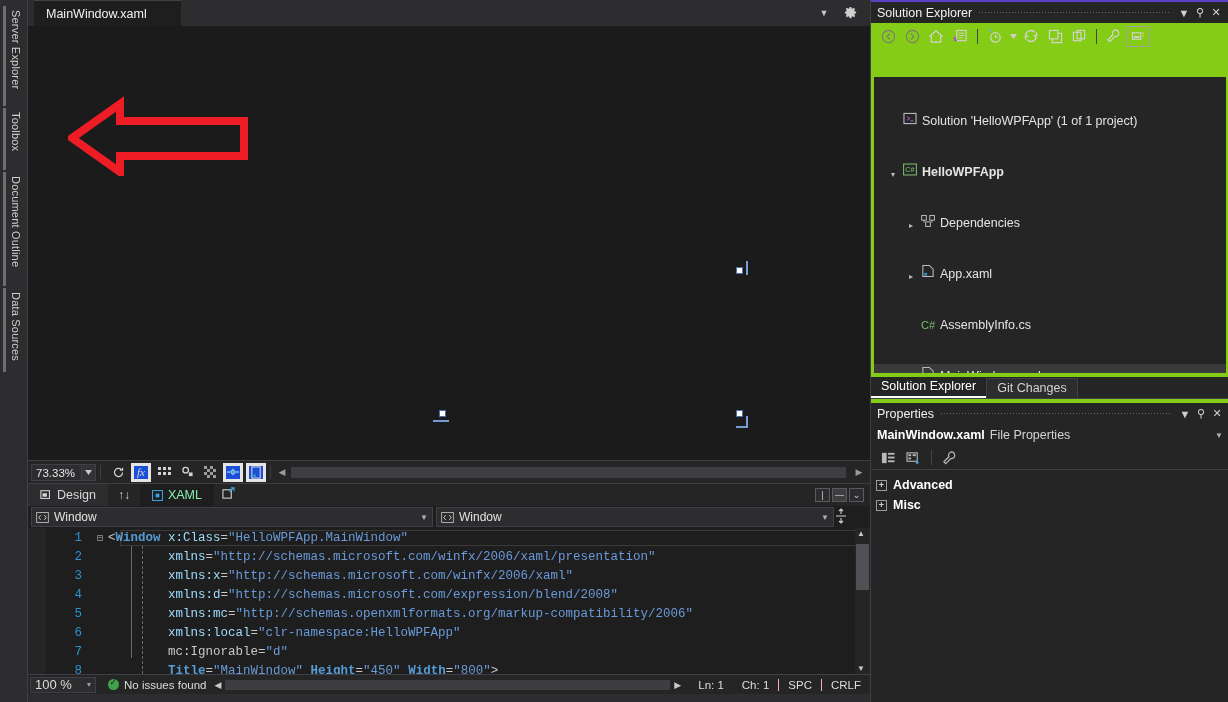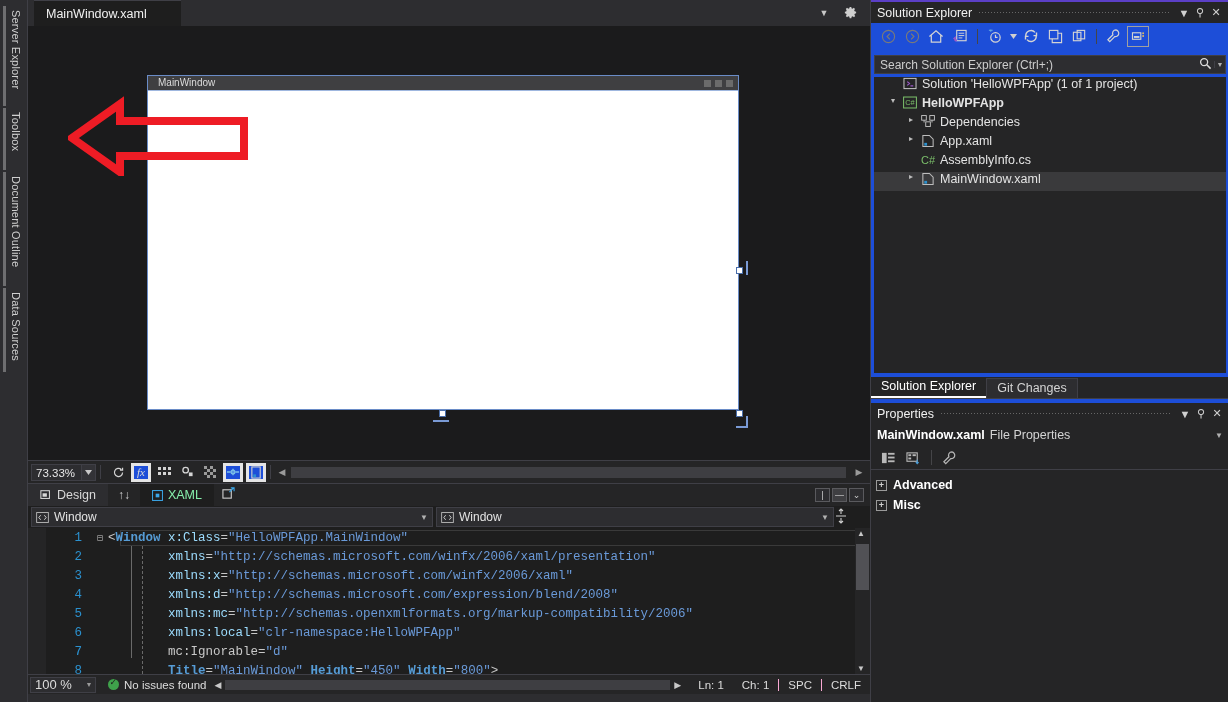--- a/index.html
+++ b/index.html
@@ -200,21 +200,21 @@
   #st-hscroll { flex:1; display:flex; align-items:center; margin:0 8px; }
   #st-hscroll .track { flex:1; height:10px; background:#3e3e42; margin:0 4px; }
   #st-hscroll .arr { color:#c8c8c8; font-size:9px; cursor:pointer; }
   .st-cell { padding:0 9px; }
   .st-cell.boxed { border-left:1px solid #f9a8d4; }
   #editor-bottomfill { position:absolute; left:0; top:694px; width:842px; height:8px; background:#2d2d30; }
 
   
   #right-dock {
     position:absolute; left:870px; top:0; width:358px; height:702px;
-    background:#1d4ed8; border-left:1px solid #3f3f46;
+    background:#84cc16; border-left:1px solid #3f3f46;
   }
   #se-accent { position:absolute; left:0; top:0; width:358px; height:2px; background:#5b3fc7; }
   .panel-header {
     position:relative; height:21px; display:flex; align-items:center;
     padding:0 4px 0 6px; background:#252526;
   }
   .panel-title { font-size:12.5px; color:#f1f1f1; white-space:nowrap; }
   .dotfill { flex:1; margin:0 6px; height:1px;
     background-image:radial-gradient(circle, #666 0.6px, transparent 0.7px);
     background-size:3px 3px; background-repeat:repeat-x; background-position:0 center; }
@@ -232,22 +232,22 @@
     position:absolute; left:3px; top:55px; width:352px; height:19px;
     background:#2d2d30; border:1px solid #3f3f46;
     display:flex; align-items:center; cursor:text;
   }
   #se-search .ph { flex:1; padding-left:5px; font-size:12px; color:#cccccc; }
   #se-search .mag { width:18px; text-align:center; color:#d8d8d8; }
   #se-search .drop { width:11px; text-align:center; color:#b0b0b0; font-size:7px; border-left:1px solid #3f3f46; }
 
   #se-tree { position:absolute; left:3px; top:77px; width:352px; height:296px; background:#252526; overflow:hidden; }
   .trow {
-    height:19px; display:flex; align-items:flex-start; font-size:12.5px;
-    color:#e4e4e4; cursor:pointer; white-space:nowrap;
+    height:19px; display:flex; align-items:flex-end; font-size:12.5px;
+    color:#e4e4e4; cursor:pointer; white-space:nowrap;margin-top:32px;
   }
   .trow.selected { background:#3a3a3c; }
   .twist { width:14px; text-align:center; color:#bdbdbd; font-size:8px; }
   .ticon { width:20px; text-align:center; }
   .tlabel { padding-left:2px; }
   .tlabel.bold { font-weight:bold; }
 
   #se-tabs {
     position:absolute; left:0; top:377px; width:358px; height:22px;
     display:flex; align-items:flex-end; background:#252526;
@@ -288,29 +288,20 @@
       <div id="tab-gear">
         <svg width="15" height="15" viewBox="0 0 16 16">
             <path fill="#cfcfcf" d="M8 5.2a2.8 2.8 0 100 5.6 2.8 2.8 0 000-5.6zm0 4.2a1.4 1.4 0 110-2.8 1.4 1.4 0 010 2.8z"></path>
             <path fill="#cfcfcf" d="M14 8.9v-1.8l-1.6-.3a4.6 4.6 0 00-.5-1.2l.9-1.3-1.3-1.3-1.3.9a4.6 4.6 0 00-1.2-.5L8.9 2H7.1l-.3 1.4a4.6 4.6 0 00-1.2.5l-1.3-.9-1.3 1.3.9 1.3a4.6 4.6 0 00-.5 1.2L2 7.1v1.8l1.4.3c.1.4.3.8.5 1.2l-.9 1.3 1.3 1.3 1.3-.9c.4.2.8.4 1.2.5l.3 1.4h1.8l.3-1.4c.4-.1.8-.3 1.2-.5l1.3.9 1.3-1.3-.9-1.3c.2-.4.4-.8.5-1.2L14 8.9z"></path>
           </svg>
       </div>
     </div>
 
     <div id="designer">
 
-      <div id="design-window">
-        <div id="design-titlebar">
-          <span id="design-title-text">MainWindow</span>
-          <span class="win-btn" style="right:27px;"></span>
-          <span class="win-btn" style="right:16px;"></span>
-          <span class="win-btn" style="right:5px;"></span>
-        </div>
-        <div id="design-client"></div>
-      </div>
 
       <div class="res-handle" style="left:708px;top:241px;"></div>
       <div class="res-line" style="left:718px;top:235px;width:2px;height:14px;"></div>
       <div class="res-handle" style="left:411px;top:384px;"></div>
       <div class="res-line" style="left:405px;top:394px;width:16px;height:2px;"></div>
       <div class="res-handle" style="left:708px;top:384px;"></div>
       <div class="res-line" style="left:718px;top:390px;width:2px;height:12px;"></div>
       <div class="res-line" style="left:708px;top:400px;width:12px;height:2px;"></div>
 
       <svg id="red-arrow" width="190" height="80" viewBox="0 0 190 80">
@@ -558,30 +549,20 @@
       <div class="se-tb framed">
           <svg width="15" height="13" viewBox="0 0 16 14">
             <rect x="1.5" y="3" width="9" height="7" fill="none" stroke="#d4d4d4" stroke-width="1.2"></rect>
             <rect x="3" y="6.5" width="6" height="2" fill="#d4d4d4"></rect>
             <circle cx="13" cy="3.5" r="1" fill="#e8c05a"></circle>
             <circle cx="13" cy="6.5" r="1" fill="#e8c05a"></circle>
           </svg>
         </div>
     </div>
 
-    <div id="se-search">
-      <span class="ph">Search Solution Explorer (Ctrl+;)</span>
-      <span class="mag">
-        <svg width="13" height="13" viewBox="0 0 14 14">
-            <circle cx="5.5" cy="5.5" r="3.8" fill="none" stroke="#dcdcdc" stroke-width="1.4"></circle>
-            <path d="M8.4 8.4L12.5 12.5" stroke="#dcdcdc" stroke-width="1.6"></path>
-          </svg>
-      </span>
-      <span class="drop">▼</span>
-    </div>
 
     <div id="se-tree">
       <div class="trow" style="padding-left:12px;">
         <span class="twist"></span>
         <span class="ticon"><svg width="14" height="13" viewBox="0 0 15 14">
               <rect x="1" y="1.5" width="13" height="11" fill="none" stroke="#c4c4c4" stroke-width="1.1"></rect>
               <path d="M4.5 5l2.5 2-2.5 2M8 9.5h3" stroke="#9b59c9" stroke-width="1.2" fill="none"></path>
             </svg></span>
         <span class="tlabel">Solution 'HelloWPFApp' (1 of 1 project)</span>
       </div>

